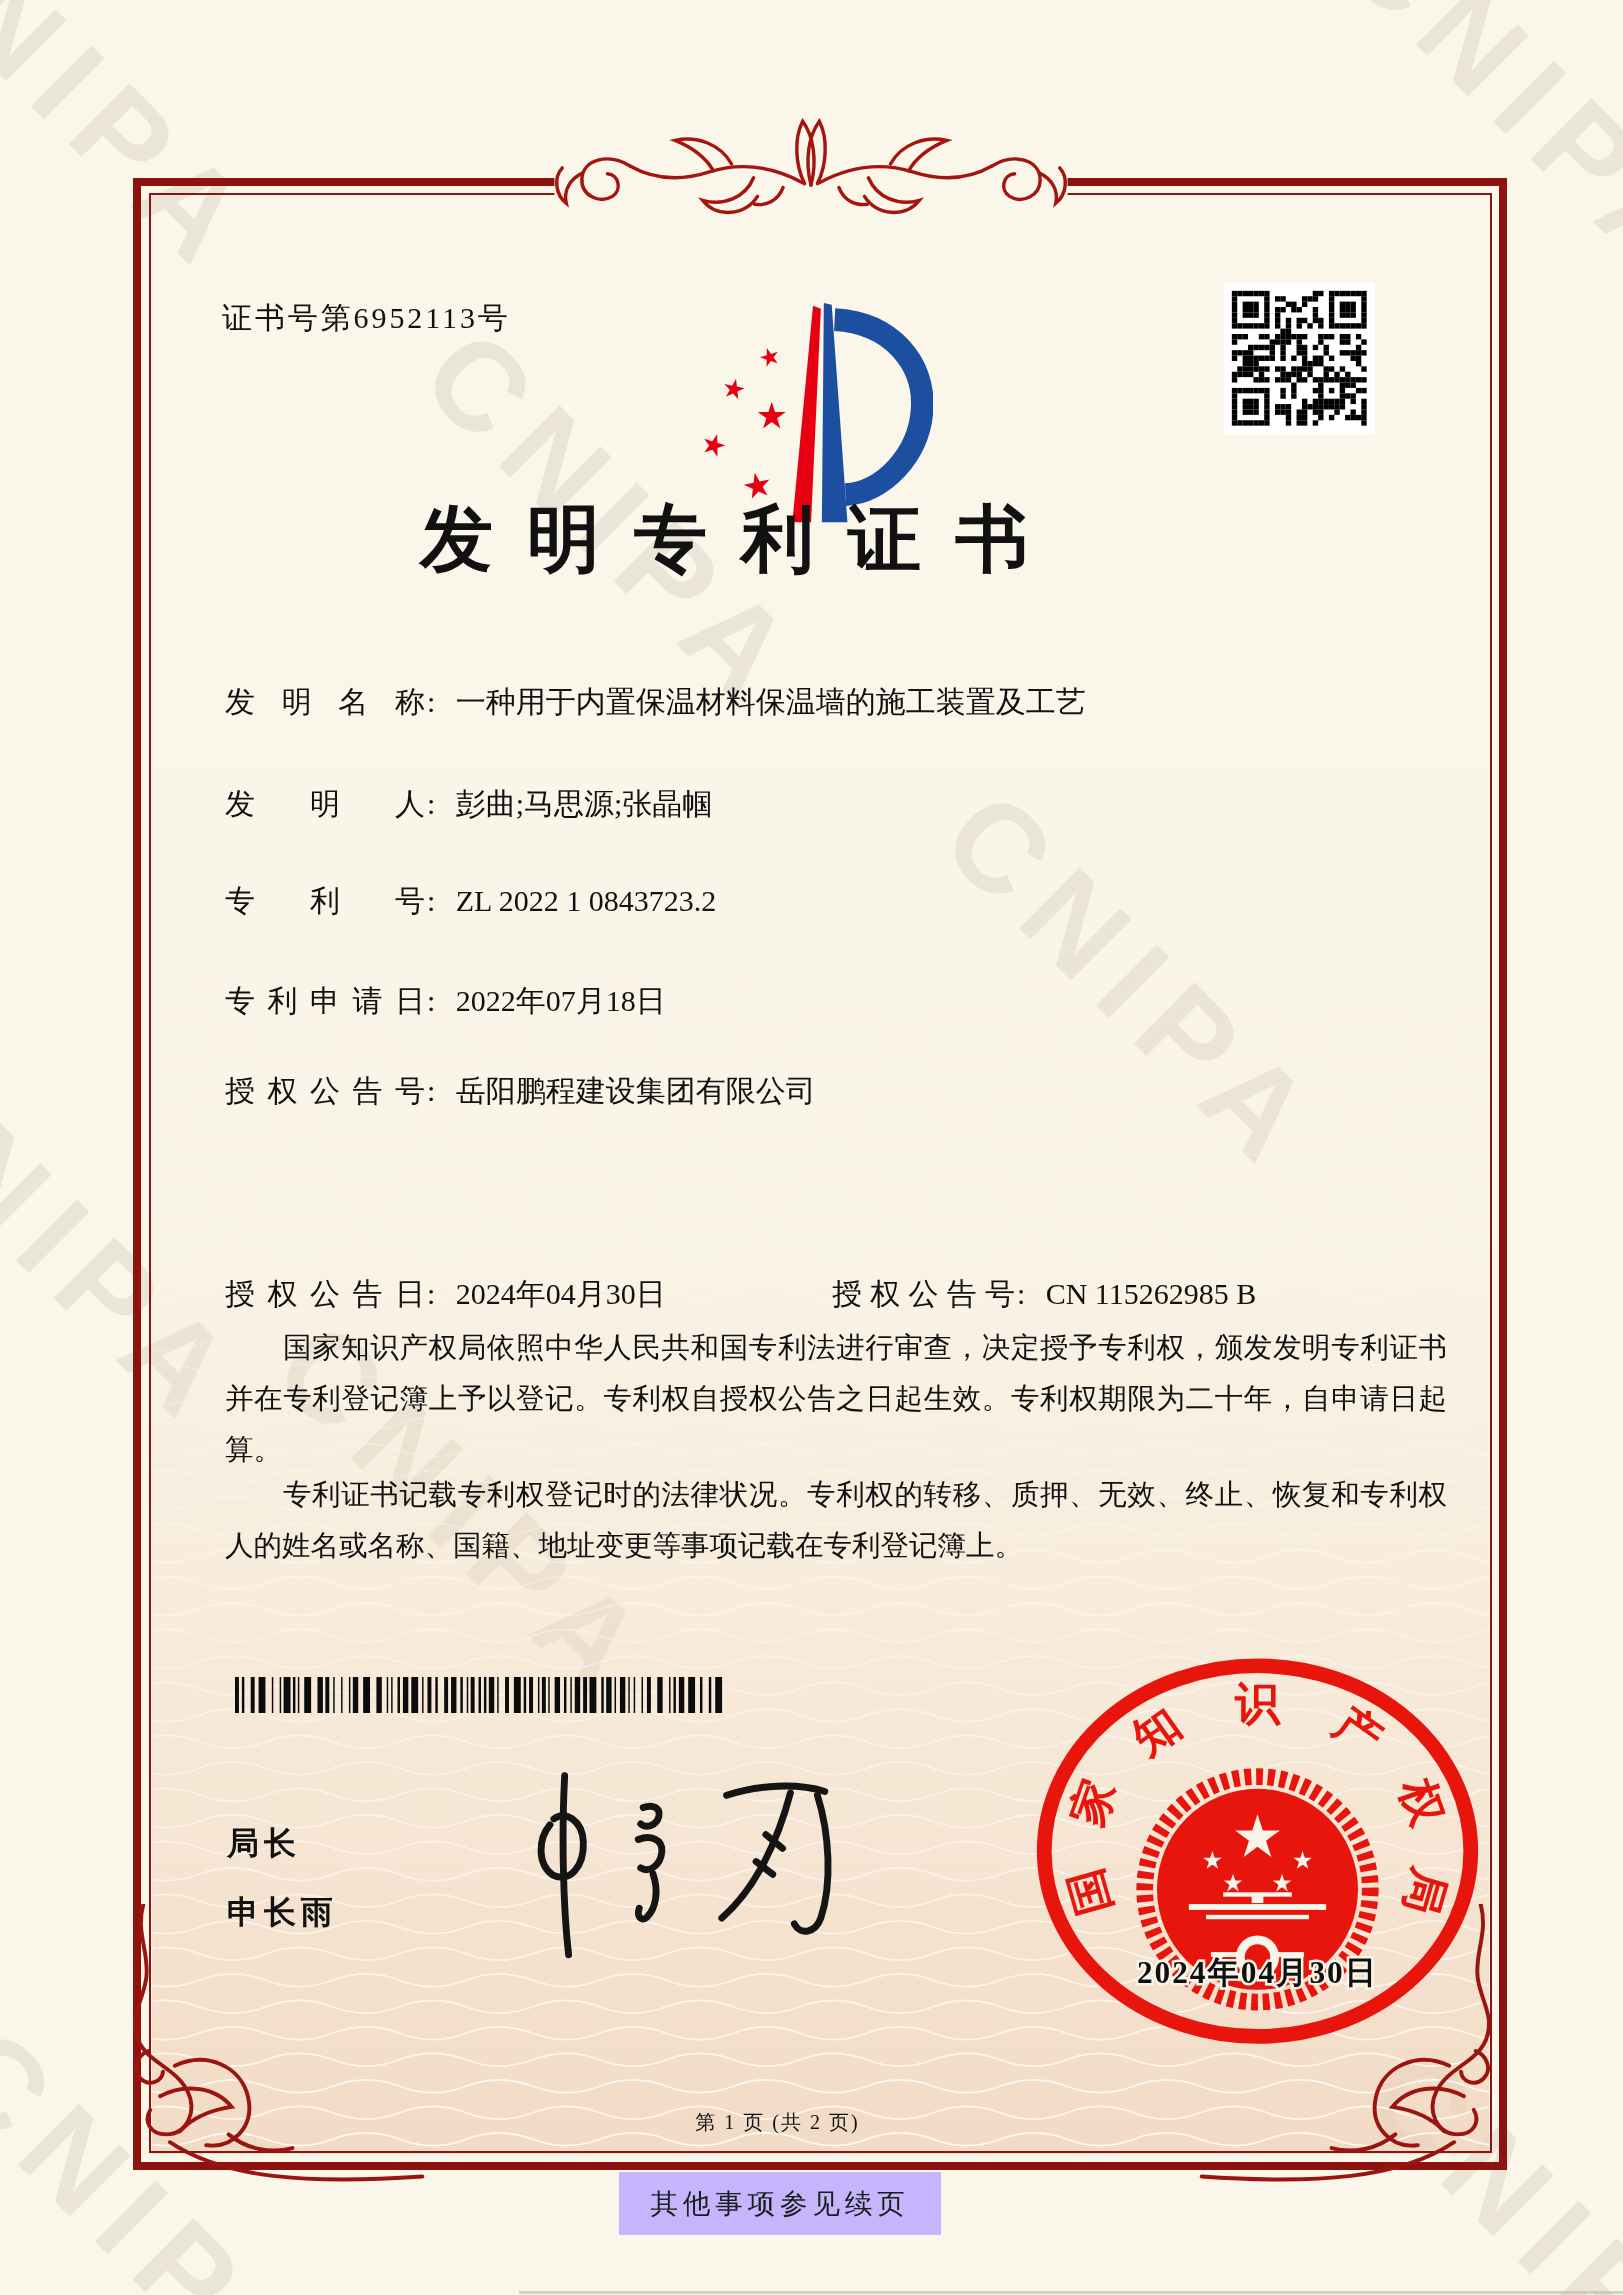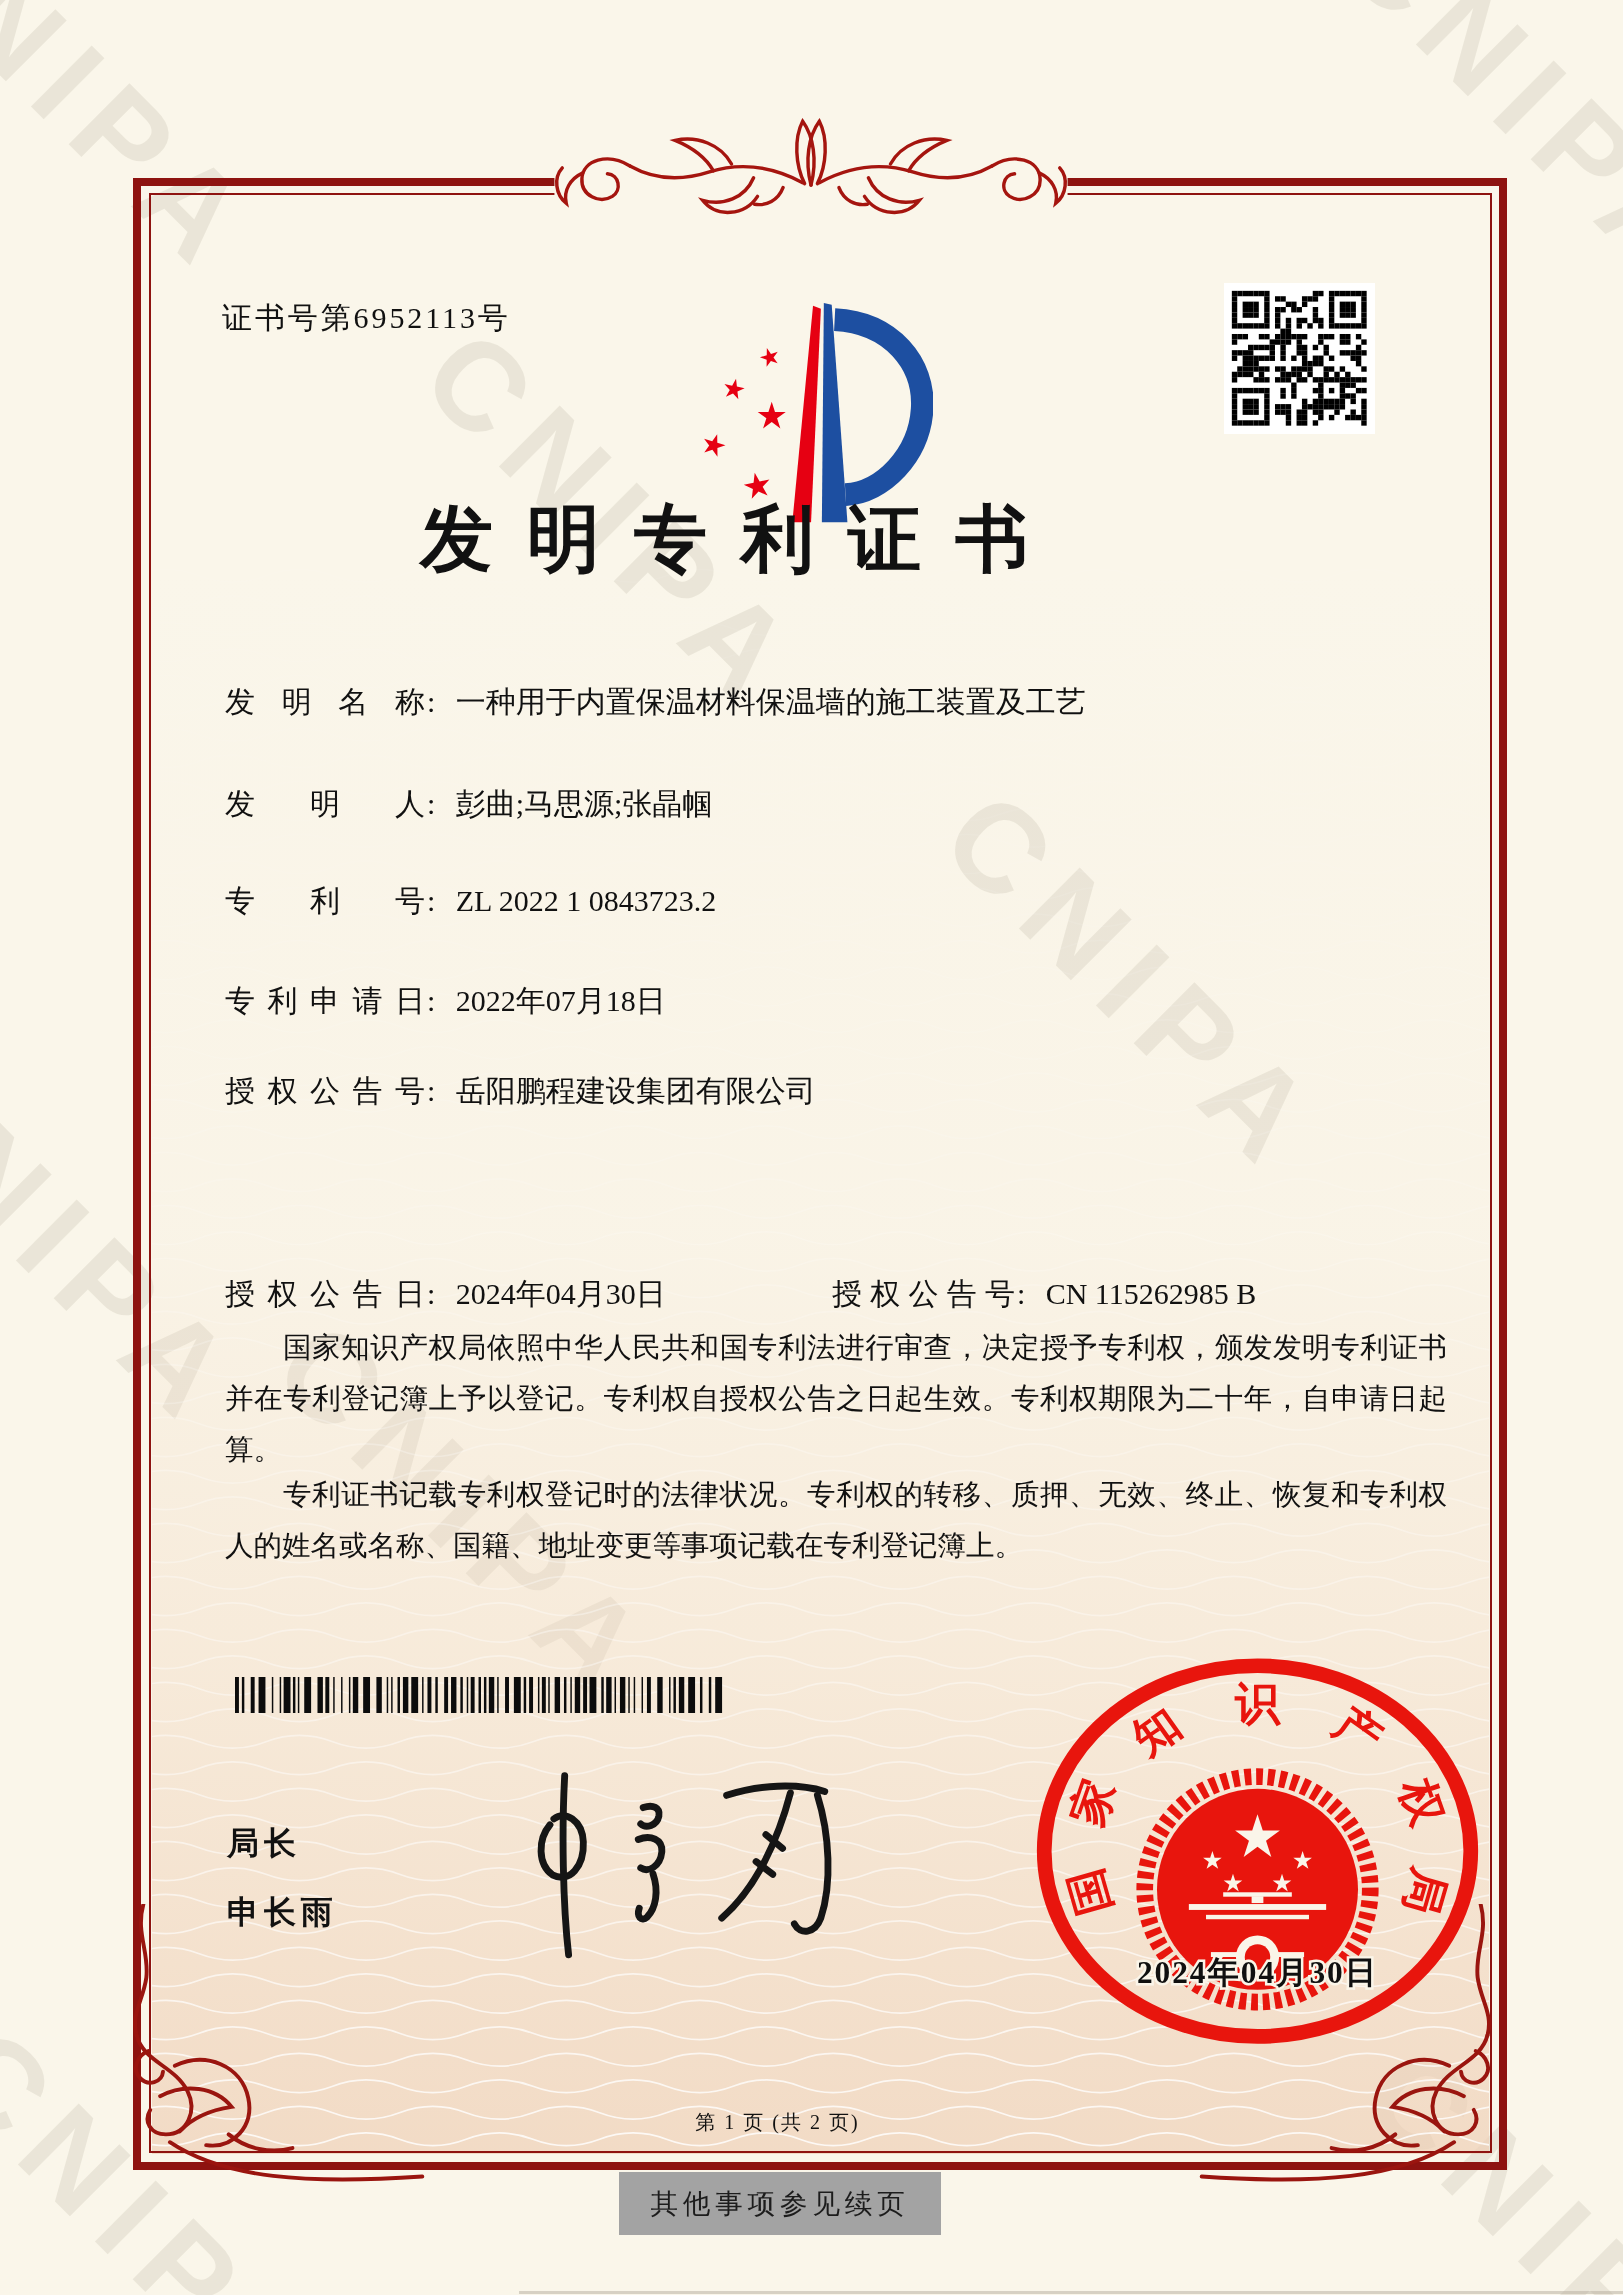--- a/index.html
+++ b/index.html
@@ -78,21 +78,21 @@
   .sig-title { top:1822px; }
   .sig-name  { top:1891px; }
   .signature { position:absolute; left:491px; top:1761px; }
   .seal { position:absolute; left:1027px; top:1654px; z-index:6; }
   .page-info {
     position:absolute; left:581px; top:2109px; width:393px;
     text-align:center; font-size:20px; letter-spacing:2px;
   }
   .cont-box {
     position:absolute; left:619px; top:2172px; width:322px; height:63px;
-    background:#a3a3a3; text-align:center; z-index:5;
+    background:#c4b5fd; text-align:center; z-index:5;
   }
   .cont-box span { line-height:63px; font-size:27.5px; letter-spacing:4.9px; color:#1c1c1c; }
   .scan-line {
     position:absolute; left:519px; top:2291px; width:1104px; height:2.5px;
     background:#b9b2a4; opacity:0.55; z-index:5;
   }
 </style>
 </head>
 <body>
 

